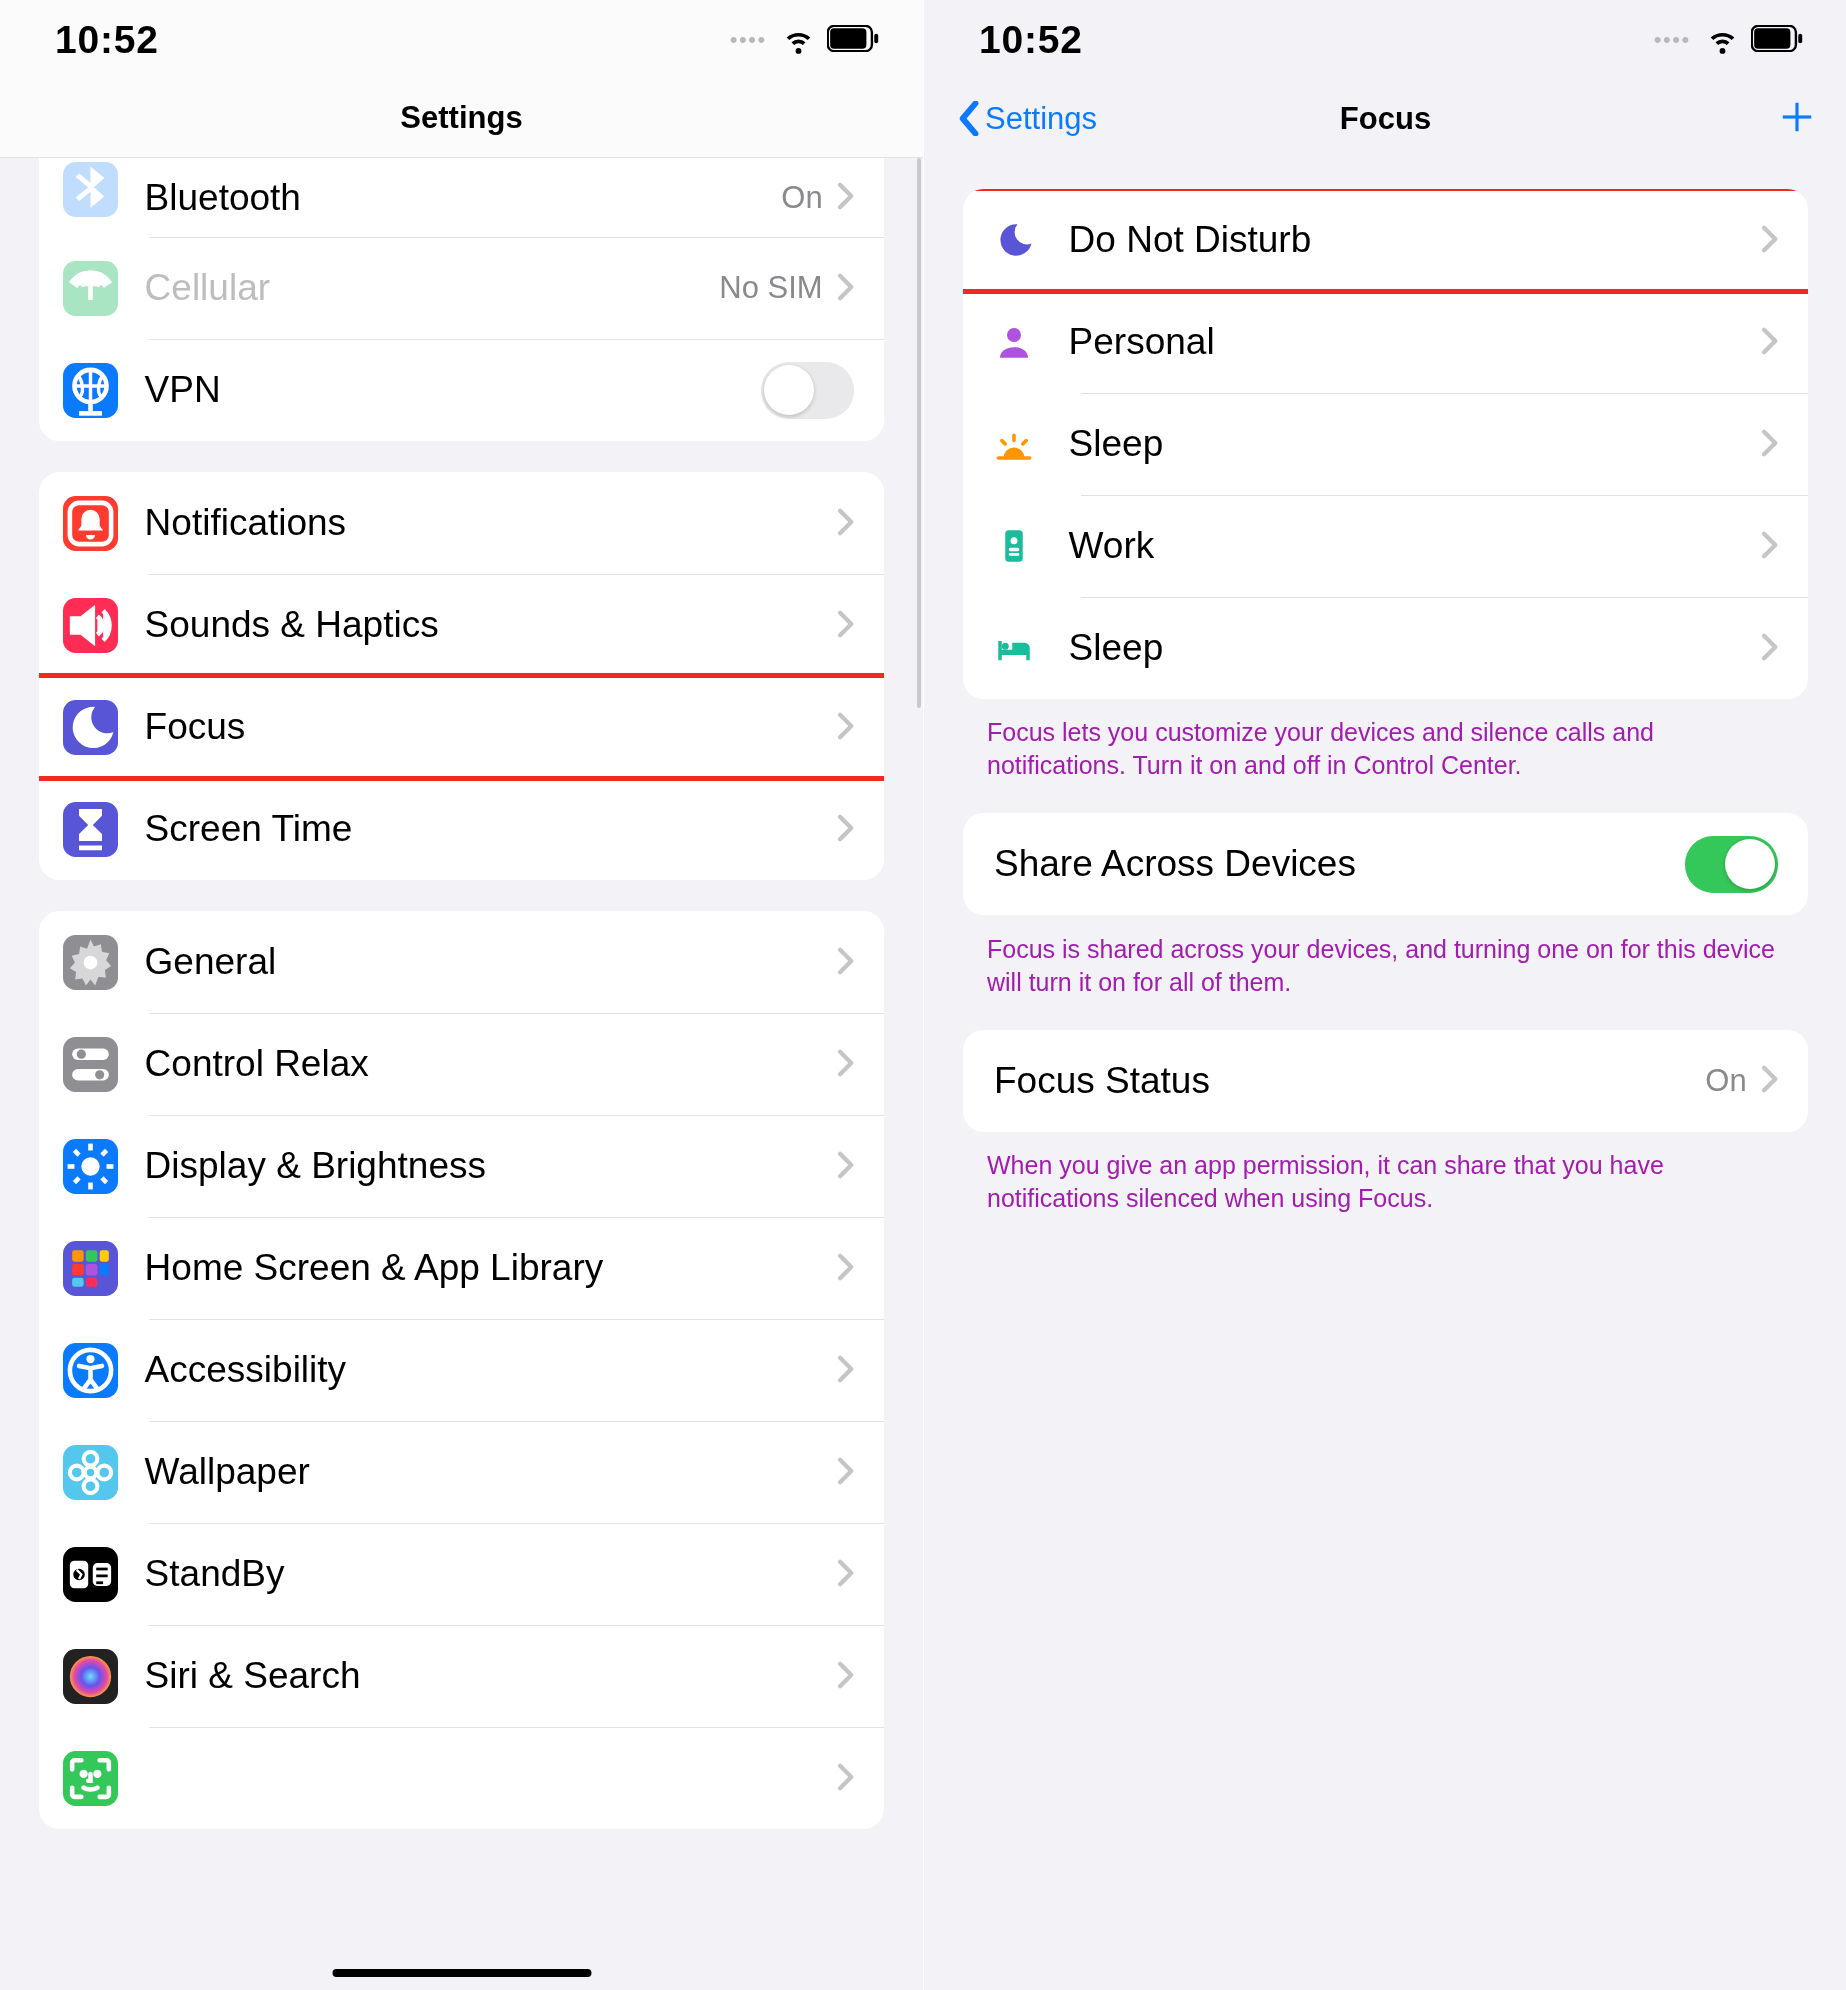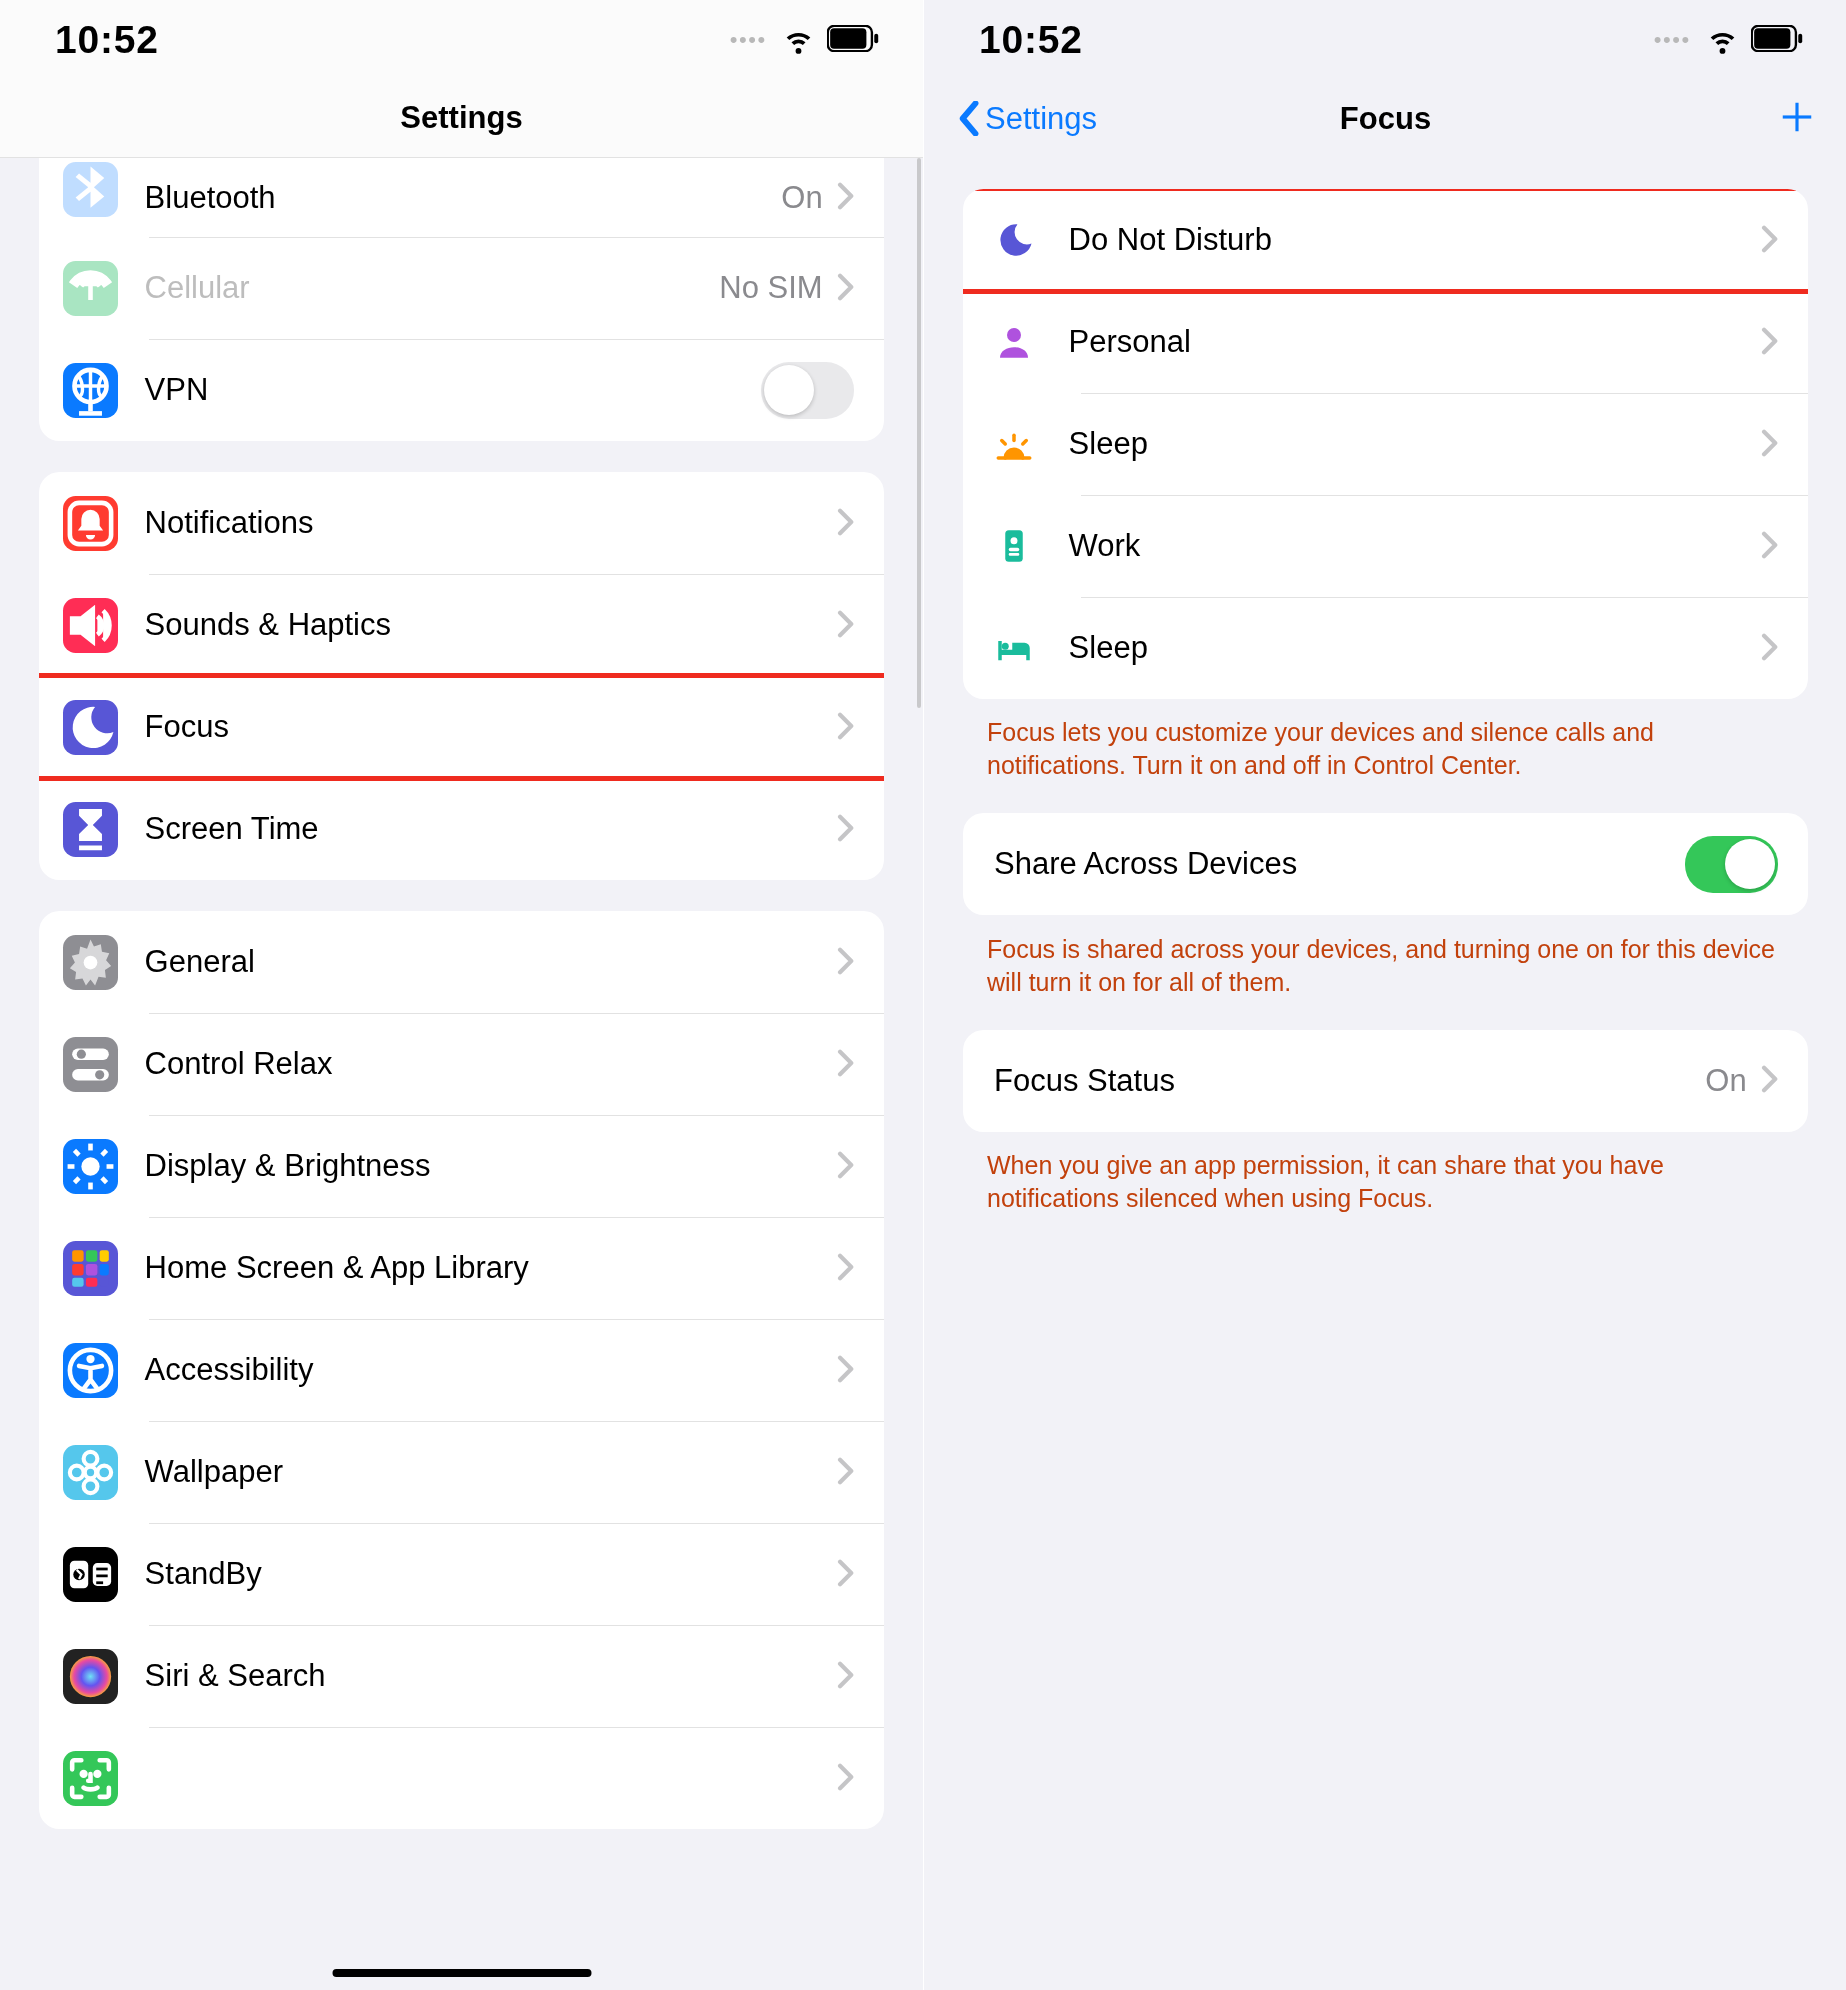--- a/index.html
+++ b/index.html
@@ -27,38 +27,38 @@
 .nav-add{color:#0a7aff;z-index:2}
 .nav-add svg{width:38px;height:38px;stroke:#0a7aff;stroke-width:4}
 
 
 .content{flex:1;overflow:hidden;position:relative}
 .group{margin:31px 39px 0;background:#fff;border-radius:20.4px;overflow:hidden}
 .row{display:flex;align-items:center;height:102px;padding:0 30px 0 23.6px;position:relative}
 .row + .row::before{content:"";position:absolute;top:0;left:110px;right:0;height:0.8px;background:#e2e2e2}
 .phone.right .row + .row::before{left:118px}
 .row .icon-box{width:55px;height:55px;border-radius:12.6px;display:flex;align-items:center;justify-content:center;margin-right:27px;flex:0 0 55px}
-.row .label{font-size:31px;font-weight:500;color:#000;flex:1}
+.row .label{font-size:37px;font-weight:500;color:#000;flex:1}
 .row .label.dim{color:#bdbdbd}
 .row .value{font-size:31px;color:#8a8a8e;margin-right:14px}
 .row .chev{color:#c5c5c7}
 .row .chev svg{width:17.3px;height:28px}
 .row.noicon{padding-left:31px}
 .row.noicon .label{font-weight:500}
 
 
 .toggle{width:93px;height:57px;border-radius:28px;position:relative}
 .toggle.off{background:#e9e9eb}
 .toggle.on{background:#34c759}
 .toggle .knob{width:50px;height:50px;border-radius:50%;background:#fff;position:absolute;top:3.1px;box-shadow:0 1.6px 4.7px rgba(0,0,0,0.2)}
 .toggle.off .knob{left:3.1px}
 .toggle.on .knob{right:3.1px}
 
 
-.footer{margin:17.3px 63px 0;font-size:25px;line-height:33px;color:#c2410c}
+.footer{margin:17.3px 63px 0;font-size:25px;line-height:33px;color:#a21caf}
 
 
 .hl{position:absolute;border:5.5px solid #ef2b1f;pointer-events:none;z-index:10}
 
 
 .scroll-ind{position:absolute;right:1.6px;top:0;width:4.7px;height:550px;background:#b8b8b8;border-radius:2.4px;opacity:.7}
 
 
 .home-ind{position:absolute;bottom:14px;left:50%;transform:translateX(-50%);width:259px;height:7.9px;background:#000;border-radius:3.9px}
 

